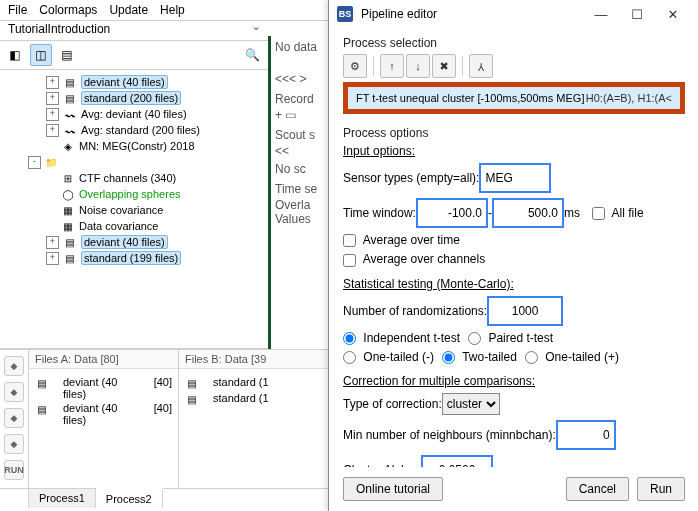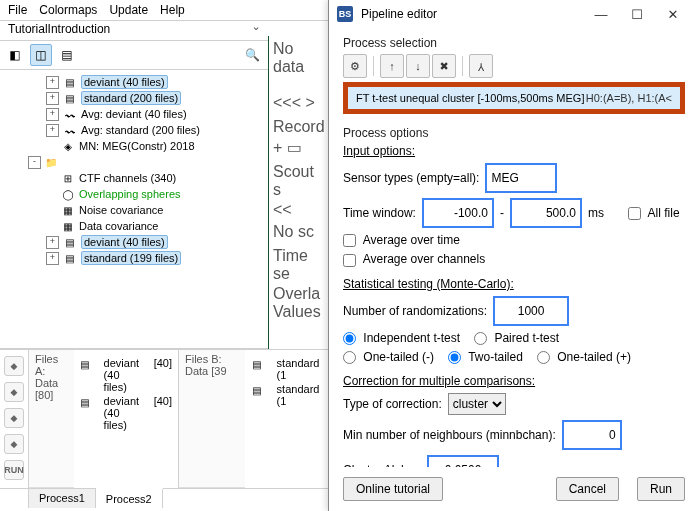--- a/index.html
+++ b/index.html
@@ -21,21 +21,21 @@
   .sel-node{background:#cde6f7;border:1px solid #7eb4e1;border-radius:2px;padding:0 2px}
   .green{color:#0a9b0a}
   .folder{color:#caa14a}
   .mid-label{color:#555;margin:6px 0 2px 0}
   .files-strip{display:flex;border-top:1px solid #d0d0d0}
   .vtoolbar{width:28px;border-right:1px solid #d0d0d0;display:flex;flex-direction:column;align-items:center;gap:6px;padding:6px 0}
   .vtoolbar .vbtn{width:18px;height:18px;border:1px solid #ccc;border-radius:3px;background:#f6f6f6;font-size:9px;display:flex;align-items:center;justify-content:center;color:#666}
   .runbtn{font-size:8px;font-weight:bold;color:#333}
   .files-body{flex:1;display:flex;flex-direction:column}
   .files-cols{flex:1;display:flex}
-  .files-col{flex:1;border-right:1px solid #d0d0d0;display:flex;}
+  .files-col{flex:1;border-right:1px solid #d0d0d0;display:flex;flex-direction:column}
   .files-col:last-child{border-right:none}
   .files-hdr{padding:3px 6px;color:#555;border-bottom:1px solid #e0e0e0;background:#fafafa;font-size:11px}
   .files-list{flex:1;padding:6px}
   .files-list .frow{display:flex;gap:10px;padding:1px 0}
   .tabs{display:flex;border-top:1px solid #d0d0d0}
   .tab{padding:3px 10px;border-right:1px solid #d0d0d0;font-size:11px;background:#f0f0f0}
   .tab.active{background:#fff;border-top:2px solid #fff;margin-top:-1px}
   
   .dialog{position:absolute;left:328px;top:0;width:370px;height:511px;background:#fff;border-left:1px solid #888;box-shadow:-2px 0 6px rgba(0,0,0,.15);display:flex;flex-direction:column}
   .dlg-title{display:flex;align-items:center;padding:6px 8px;font-size:12px}
@@ -46,32 +46,32 @@
   .group-label{color:#222;margin:2px 0 4px 0}
   .proc-toolbar{display:flex;align-items:center;gap:2px;margin-bottom:4px}
   .pbtn{width:22px;height:22px;border:1px solid #bbb;background:#f3f3f3;border-radius:2px;display:flex;align-items:center;justify-content:center;font-size:11px;color:#333}
   .sep{width:1px;height:20px;background:#ccc;margin:0 4px}
   .proc-sel{border:5px solid #c2410c;background:#d8ecfb;padding:5px 8px;font-size:11px;display:flex}
   .proc-sel .pname{flex:1;white-space:nowrap;overflow:hidden}
   .proc-sel .phyp{color:#333;white-space:nowrap;overflow:hidden}
   .section{margin:4px 0}
   .bold{font-weight:normal}
   .under{text-decoration:underline}
-  .formrow{display:flex;align-items:center;gap:6px;margin:5px 0;font-size:12px}
+  .formrow{display:flex;align-items:center;gap:0;margin:5px 0;font-size:12px}
   input[type=text].fld{border:2px solid #3b82f6;padding:4px 4px;font-size:12px;height:18px;box-sizing:content-box}
   .w60{width:60px;text-align:right}
   .w48{width:48px;text-align:right}
   .w64{width:64px;text-align:center}
   input[type=checkbox],input[type=radio]{margin:0 4px 0 0;vertical-align:middle}
   select.fld{border:1px solid #888;font-size:12px;height:22px}
-  .dlg-footer{display:flex;gap:18px;padding:10px 14px;align-items:flex-end}
+  .dlg-footer{display:flex;gap:8px;padding:10px 14px;align-items:flex-end}
   .dlg-footer .fspacer{flex:1}
   .btn{border:1px solid #999;background:#efefef;padding:4px 12px;font-size:12px;border-radius:2px}
   .underlay{position:absolute;left:0;top:18px;width:328px;height:493px}
-  .mid-block{position:absolute;left:268px;top:18px;width:60px;height:330px;border-left:1px solid #14532d;padding:4px 4px;box-sizing:border-box;background:#fff;font-size:16px;color:#555;overflow:hidden}
+  .mid-block{position:absolute;left:268px;top:18px;width:60px;height:330px;border-left:3px solid #14532d;padding:4px 4px;box-sizing:border-box;background:#fff;font-size:12px;color:#555;overflow:hidden}
   .files-area{position:absolute;left:0;top:349px;width:328px;height:162px;background:#fff}
 </style>
 </head>
 <body>
 
 <div class="menubar">
   <span>File</span>
   <span>Colormaps</span>
   <span>Update</span>
   <span>Help</span>

